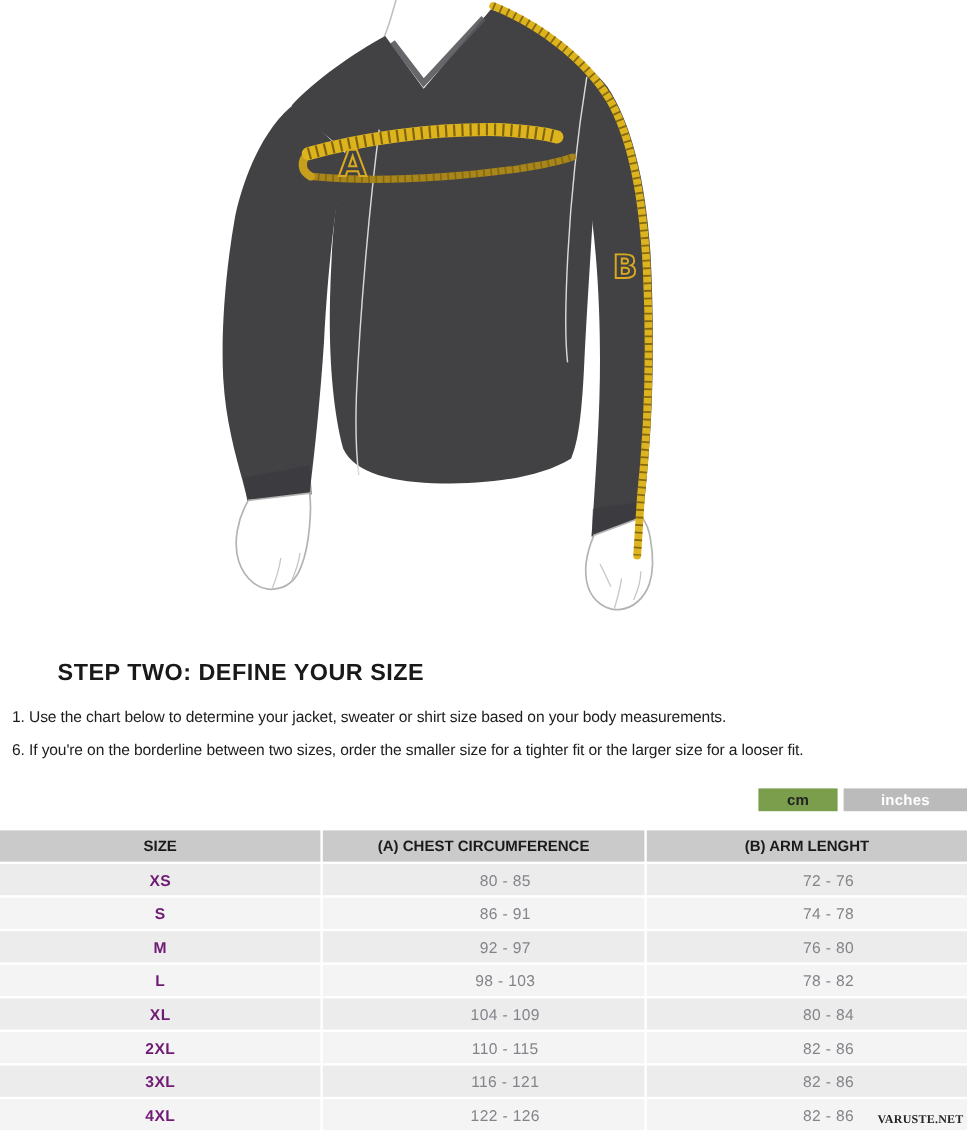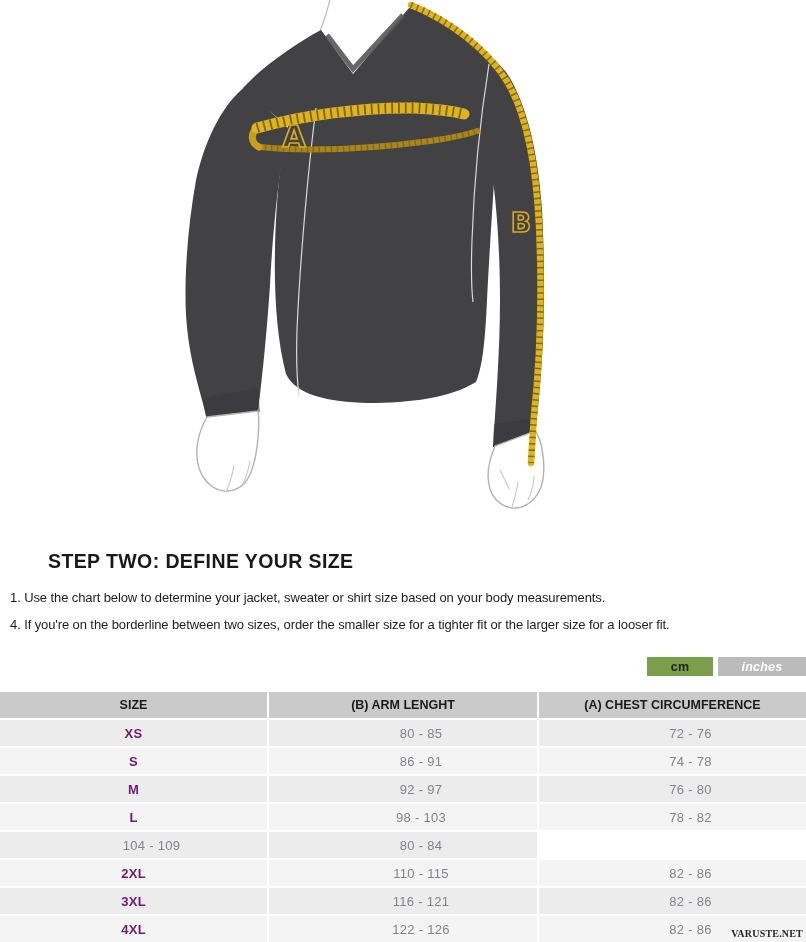--- a/index.html
+++ b/index.html
@@ -26,21 +26,21 @@
   }
 
   .unit-toggle { position: absolute; top: 657px; right: 0; display: flex; gap: 5px; }
   .unit-btn {
     height: 19px; border: none; cursor: pointer;
     display: flex; align-items: center; justify-content: center;
     font-family: "Liberation Sans", sans-serif;
     font-size: 12.5px; font-weight: bold; letter-spacing: 0.2px;
   }
   .unit-btn.cm { width: 66px; background: #7b9e4c; color: #222222; }
-  .unit-btn.inches { width: 88px; background: #bbbbbb; color: #ffffff; font-style: italic; }
+  .unit-btn.inches { width: 103px; background: #bbbbbb; color: #ffffff; }
 
   .size-table {
     position: absolute; top: 692px; left: 0; width: 806px;
     display: flex; flex-direction: column; gap: 2px; background: #ffffff;
   }
   .t-row { display: grid; grid-template-columns: 267px 268px 267px; gap: 2px; height: 26px; }
   .t-row > div { display: flex; align-items: center; justify-content: center; }
   .t-row.header-row > div {
     background: #cacaca; font-weight: bold; font-size: 12.5px; color: #1a1a1a;
   }
@@ -93,33 +93,33 @@
 
     <text x="294" y="147" text-anchor="middle" font-family="'DejaVu Sans', sans-serif" font-size="30" font-weight="bold" fill="none" stroke="#d9a91e" stroke-width="1.7">A</text>
     <text x="521" y="232" text-anchor="middle" font-family="'DejaVu Sans', sans-serif" font-size="27" font-weight="bold" fill="none" stroke="#d9a91e" stroke-width="1.6">B</text>
   </svg>
 </div>
 
 <h1 class="step-heading">STEP TWO: DEFINE YOUR SIZE</h1>
 
 <div class="instructions">
   <p>1. Use the chart below to determine your jacket, sweater or shirt size based on your body measurements.</p>
-  <p>4. If you're on the borderline between two sizes, order the smaller size for a tighter fit or the larger size for a looser fit.</p>
+  <p>6. If you're on the borderline between two sizes, order the smaller size for a tighter fit or the larger size for a looser fit.</p>
 </div>
 
 <div class="unit-toggle">
   <button class="unit-btn cm">cm</button>
   <button class="unit-btn inches">inches</button>
 </div>
 
 <div class="size-table">
   <div class="t-row header-row">
     <div>SIZE</div>
+    <div>(A) CHEST CIRCUMFERENCE</div>
     <div>(B) ARM LENGHT</div>
-    <div>(A) CHEST CIRCUMFERENCE</div>
   </div>
   <div class="t-row row-a">
     <div class="size-cell">XS</div>
     <div class="value-cell">80 - 85</div>
     <div class="value-cell">72 - 76</div>
   </div>
   <div class="t-row row-b">
     <div class="size-cell">S</div>
     <div class="value-cell">86 - 91</div>
     <div class="value-cell">74 - 78</div>
@@ -128,20 +128,21 @@
     <div class="size-cell">M</div>
     <div class="value-cell">92 - 97</div>
     <div class="value-cell">76 - 80</div>
   </div>
   <div class="t-row row-b">
     <div class="size-cell">L</div>
     <div class="value-cell">98 - 103</div>
     <div class="value-cell">78 - 82</div>
   </div>
   <div class="t-row row-a">
+    <div class="size-cell">XL</div>
     <div class="value-cell">104 - 109</div>
     <div class="value-cell">80 - 84</div>
   </div>
   <div class="t-row row-b">
     <div class="size-cell">2XL</div>
     <div class="value-cell">110 - 115</div>
     <div class="value-cell">82 - 86</div>
   </div>
   <div class="t-row row-a">
     <div class="size-cell">3XL</div>

